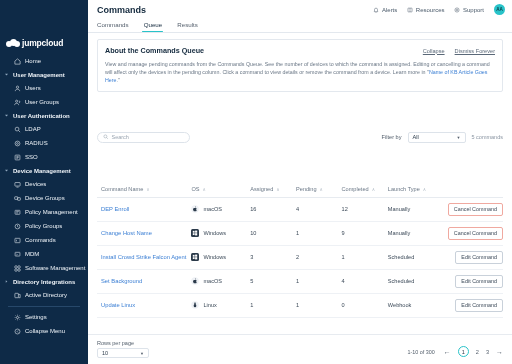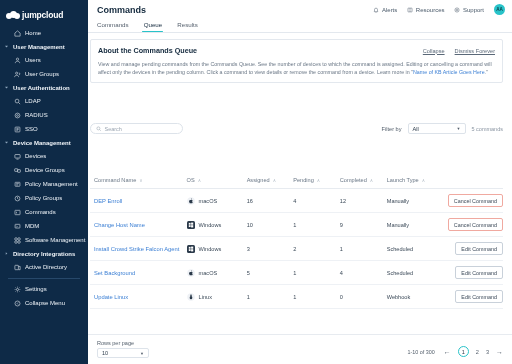--- a/index.html
+++ b/index.html
@@ -13,21 +13,21 @@
 
   
   .sidebar {
     width: 88px; height: 364px;
     background: #0e2a47;
     color: #ffffff;
     flex: 0 0 88px;
     position: relative;
     padding-top: 6px;
   }
-  .logo { display: flex; align-items: center; gap: 3px; padding: 4px 0 6px 6px; }
+  .logo { display: flex; align-items: center; gap: 3px; padding: 4px 0 6px 6px; margin-top: 28px; }
   .logo-mark { width: 13px; height: 9px; position: relative; }
   .logo-mark .c1, .logo-mark .c2, .logo-mark .c3 {
     position: absolute; background: #ffffff; border-radius: 50%;
   }
   .logo-mark .c1 { width: 6px; height: 6px; left: 0; top: 2px; }
   .logo-mark .c2 { width: 7px; height: 7px; left: 3.5px; top: 0px; }
   .logo-mark .c3 { width: 6px; height: 6px; left: 7.5px; top: 2px; }
   .logo-text { font-size: 8.5px; font-weight: bold; letter-spacing: -.2px; }
 
   .nav-item {
@@ -65,21 +65,21 @@
   .tab {
     font-size: 6.2px; color: #55606d; padding: 2px 7px 4px 0px;
     margin-right: 8px; position: relative;
   }
   .tab.active { color: #13293d; }
   .tab.active::after {
     content: ""; position: absolute; left: -2px; right: 6px; bottom: 0;
     height: 1.5px; background: #29c3c9; border-radius: 1px;
   }
 
-  .content { padding: 6px 9px 0 2px; flex: 1; display: flex; flex-direction: column; gap: 34px; }
+  .content { padding: 6px 9px 0 9px; flex: 1; display: flex; flex-direction: column; gap: 34px; }
 
   
   .info-panel {
     border: 1px solid #e3e8ee; border-radius: 2px; background: #fff;
     padding: 6px 7px 6px 7px; margin-bottom: 6px;
   }
   .info-head { display: flex; align-items: center; }
   .info-title { font-size: 7.2px; font-weight: bold; color: #13293d; }
   .info-actions { margin-left: auto; display: flex; gap: 10px; }
   .info-action { font-size: 5.6px; color: #5a6878; text-decoration: underline; }

